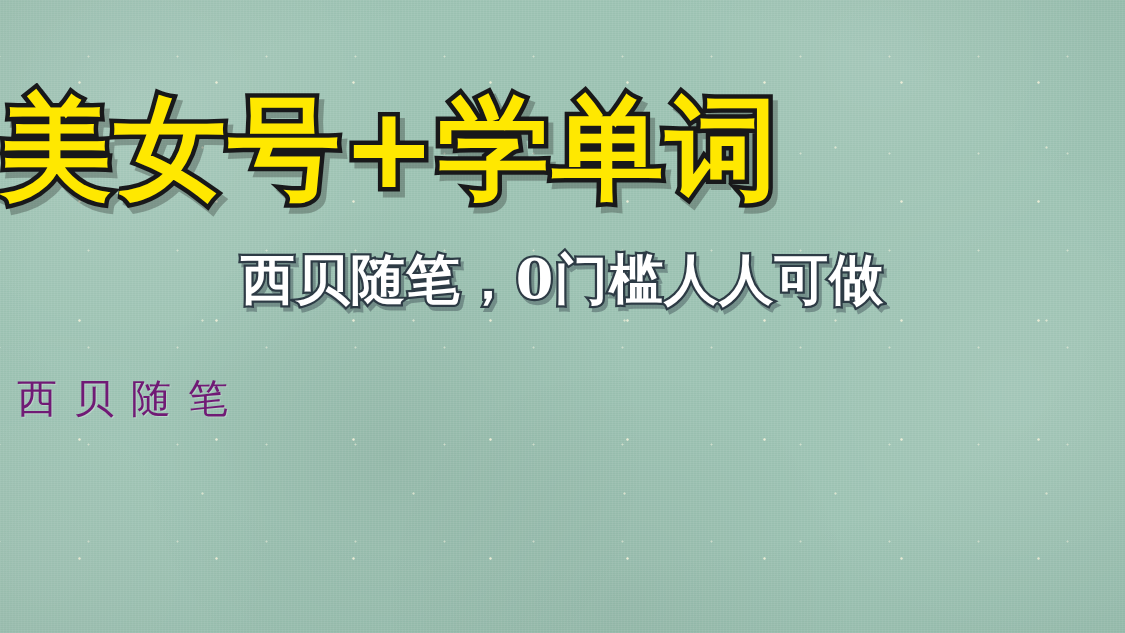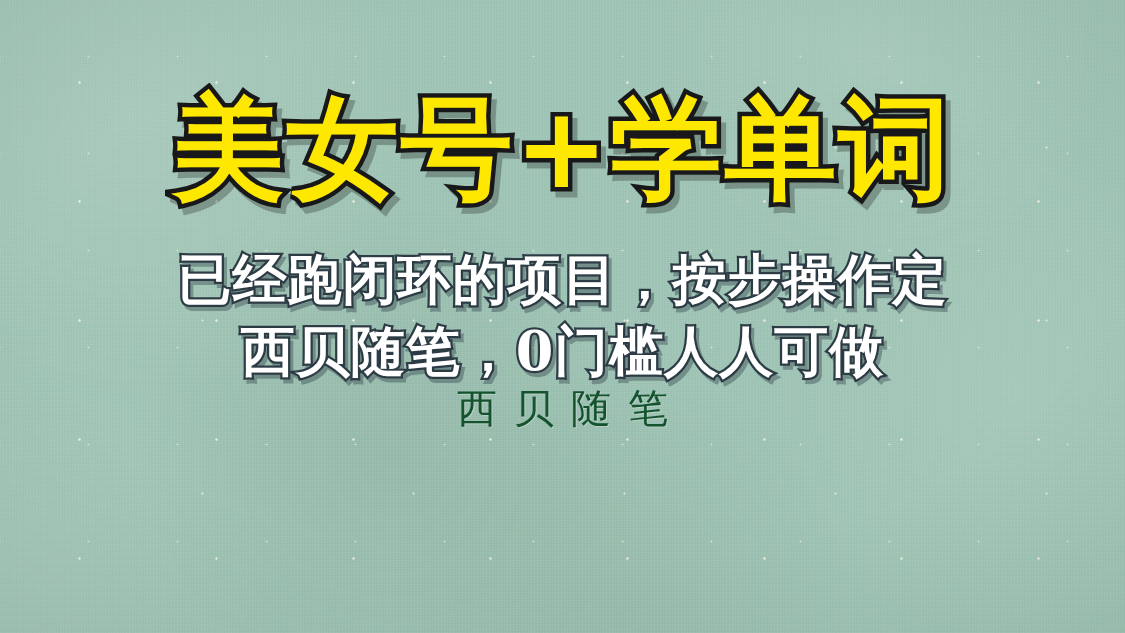--- a/index.html
+++ b/index.html
@@ -58,21 +58,20 @@
     inset: 0;
     pointer-events: none;
     background: radial-gradient(ellipse 85% 80% at 50% 45%, rgba(0,0,0,0) 55%, rgba(60,85,75,0.10) 100%);
   }
 
   .content {
     position: absolute;
     inset: 0;
     display: flex;
     flex-direction: column;
-    align-items: center;
   }
 
   
   .title {
     margin-top: 92px;
     font-family: "DejaVu Sans", "Liberation Sans", sans-serif;
     font-weight: 700;
     font-size: 112px;
     line-height: 1;
     letter-spacing: 2px;
@@ -94,46 +93,46 @@
     letter-spacing: 1px;
     color: #ffffff;
     -webkit-text-stroke: 4.5px #2d3b45;
     paint-order: stroke fill;
     filter: drop-shadow(3px 4px 0 rgba(45,59,69,0.38));
   }
   .subtitle .line { display: block; white-space: nowrap; }
 
   
   .signature {
+    margin-top: 62px;
     font-family: "DejaVu Serif", "Liberation Serif", serif;
     font-weight: 400;
     font-size: 40px;
     line-height: 1;
     letter-spacing: 17px;
     text-indent: 17px;
-    color: #14532d;
+    color: #701a75;
     white-space: nowrap;
     text-shadow: 1px 1px 0 rgba(255,255,255,0.25);
   }
 </style>
 </head>
 <body>
 
 <div id="poster">
 
   <div class="tex-mottle"></div>
   <div class="tex-grain"></div>
   <div class="tex-specks"></div>
   <div class="tex-vignette"></div>
 
   <div class="content">
 
     <div class="title">美女号+学单词</div>
 
     <div class="subtitle">
-      <span class="line">已经跑闭环的项目，按步操作定</span>
       <span class="line">西贝随笔，0门槛人人可做</span>
     </div>
 
     <div class="signature">西贝随笔</div>
 
   </div>
 </div>
 
 </body></html>

